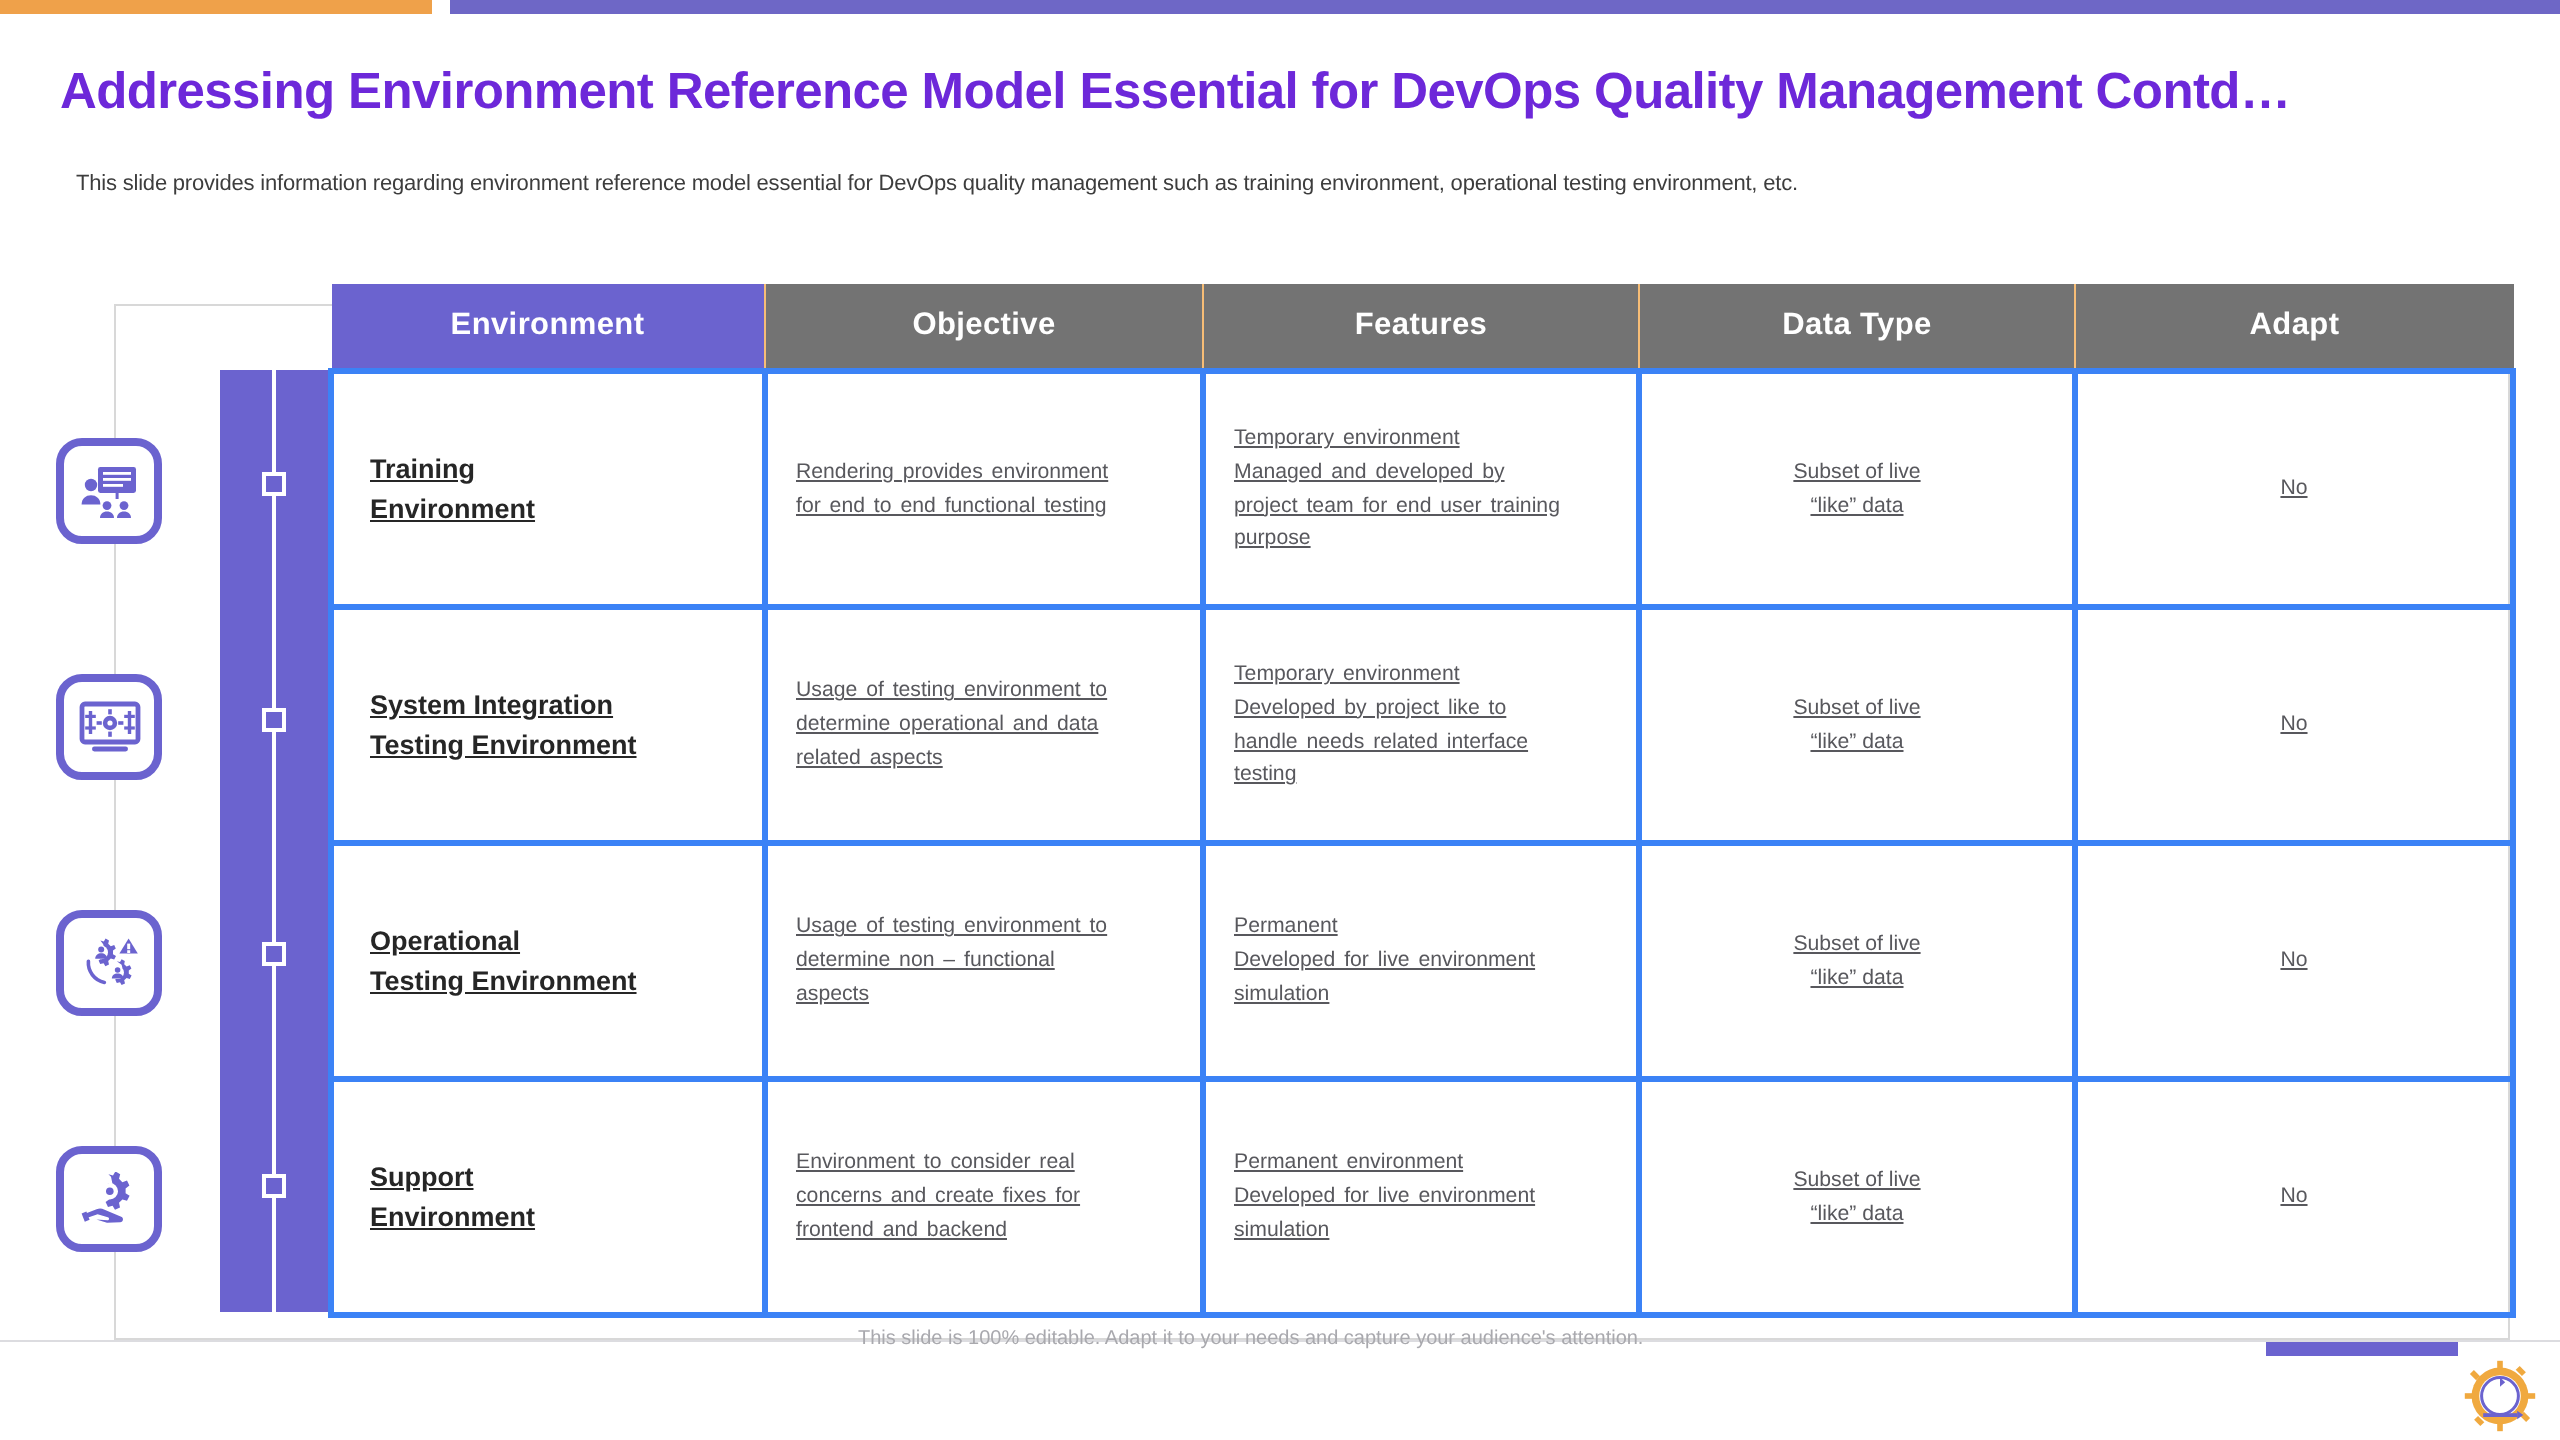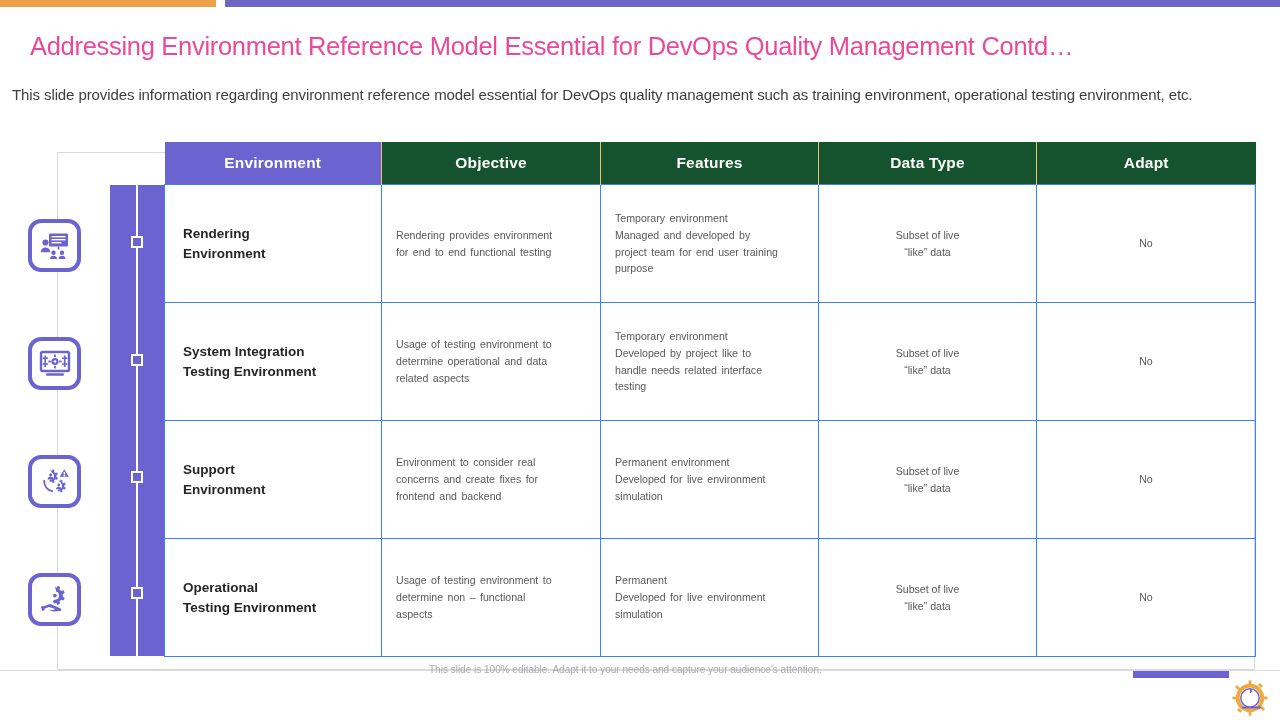--- a/index.html
+++ b/index.html
@@ -30,30 +30,30 @@
     width: 1055px; height: 7px;
     background: #6e67c6;
   }
 
   
   #slide-title {
     position: absolute;
     left: 30px; top: 32px;
     width: 1230px;
     font-size: 25.5px;
-    font-weight: normal;
-    color: #ec4899;
+    font-weight: bold;
+    color: #6d28d9;
     letter-spacing: -0.3px;
     white-space: nowrap;
   }
   #slide-subtitle {
     position: absolute;
-    left: 12px; top: 86px;
+    left: 38px; top: 86px;
     width: 1200px;
-    font-size: 15px;
+    font-size: 11px;
     color: #3d3d3d;
     letter-spacing: -0.1px;
   }
 
   
   #left-frame {
     position: absolute;
     left: 57px; top: 152px;
     width: 1198px; height: 518px;
     border: 1px solid #d8d8d8;
@@ -110,28 +110,29 @@
     font-size: 15.5px;
     font-weight: bold;
     color: #ffffff;
     letter-spacing: 0.2px;
     text-align: center;
     vertical-align: middle;
     border: none;
   }
   #data-table th.env-head { background: #6b63cf; }
   #data-table th.orange-head {
-    background: #14532d;
+    background: #737373;
     border-left: 1px solid #f7bd76;
     margin-left: 48px;
   }
   #data-table td {
-    border: 1px solid #3b82f6;
+    border: 3px solid #3b82f6;
     vertical-align: middle;
     box-sizing: border-box;
+    text-decoration: underline;
   }
   #data-table tbody tr { height: 118px; }
   td.cell-env {
     padding-left: 18px;
     font-size: 13.5px;
     font-weight: bold;
     color: #262626;
     line-height: 1.45;
     border-left: none;
   }
@@ -284,21 +285,21 @@
       <th class="orange-head">Objective</th>
       <th class="orange-head">Features</th>
       <th class="orange-head">Data Type</th>
       <th class="orange-head">Adapt</th>
     </tr>
   </thead>
   <tbody>
 
     <tr>
       <td class="cell-env">
-        <span class="cell-line">Rendering</span>
+        <span class="cell-line">Training</span>
         <span class="cell-line">Environment</span>
       </td>
       <td class="cell-text">
         <span class="cell-line">Rendering  provides environment</span>
         <span class="cell-line">for  end to end functional testing</span>
       </td>
       <td class="cell-text">
         <span class="cell-line">Temporary  environment</span>
         <span class="cell-line">Managed  and developed  by</span>
         <span class="cell-line">project team for end user training</span>
@@ -329,52 +330,52 @@
       </td>
       <td class="cell-center">
         <span class="cell-line">Subset of live</span>
         <span class="cell-line">“like” data</span>
       </td>
       <td class="cell-center cell-last">No</td>
     </tr>
 
     <tr>
       <td class="cell-env">
+        <span class="cell-line">Operational</span>
+        <span class="cell-line">Testing Environment</span>
+      </td>
+      <td class="cell-text">
+        <span class="cell-line">Usage  of testing environment  to</span>
+        <span class="cell-line">determine  non – functional</span>
+        <span class="cell-line">aspects</span>
+      </td>
+      <td class="cell-text">
+        <span class="cell-line">Permanent</span>
+        <span class="cell-line">Developed  for live  environment</span>
+        <span class="cell-line">simulation</span>
+      </td>
+      <td class="cell-center">
+        <span class="cell-line">Subset of live</span>
+        <span class="cell-line">“like” data</span>
+      </td>
+      <td class="cell-center cell-last">No</td>
+    </tr>
+
+    <tr>
+      <td class="cell-env">
         <span class="cell-line">Support</span>
         <span class="cell-line">Environment</span>
       </td>
       <td class="cell-text">
         <span class="cell-line">Environment  to consider real</span>
         <span class="cell-line">concerns  and create fixes for</span>
         <span class="cell-line">frontend  and backend</span>
       </td>
       <td class="cell-text">
         <span class="cell-line">Permanent environment</span>
-        <span class="cell-line">Developed  for live  environment</span>
-        <span class="cell-line">simulation</span>
-      </td>
-      <td class="cell-center">
-        <span class="cell-line">Subset of live</span>
-        <span class="cell-line">“like” data</span>
-      </td>
-      <td class="cell-center cell-last">No</td>
-    </tr>
-
-    <tr>
-      <td class="cell-env">
-        <span class="cell-line">Operational</span>
-        <span class="cell-line">Testing Environment</span>
-      </td>
-      <td class="cell-text">
-        <span class="cell-line">Usage  of testing environment  to</span>
-        <span class="cell-line">determine  non – functional</span>
-        <span class="cell-line">aspects</span>
-      </td>
-      <td class="cell-text">
-        <span class="cell-line">Permanent</span>
         <span class="cell-line">Developed  for live  environment</span>
         <span class="cell-line">simulation</span>
       </td>
       <td class="cell-center">
         <span class="cell-line">Subset of live</span>
         <span class="cell-line">“like” data</span>
       </td>
       <td class="cell-center cell-last">No</td>
     </tr>
   </tbody>

